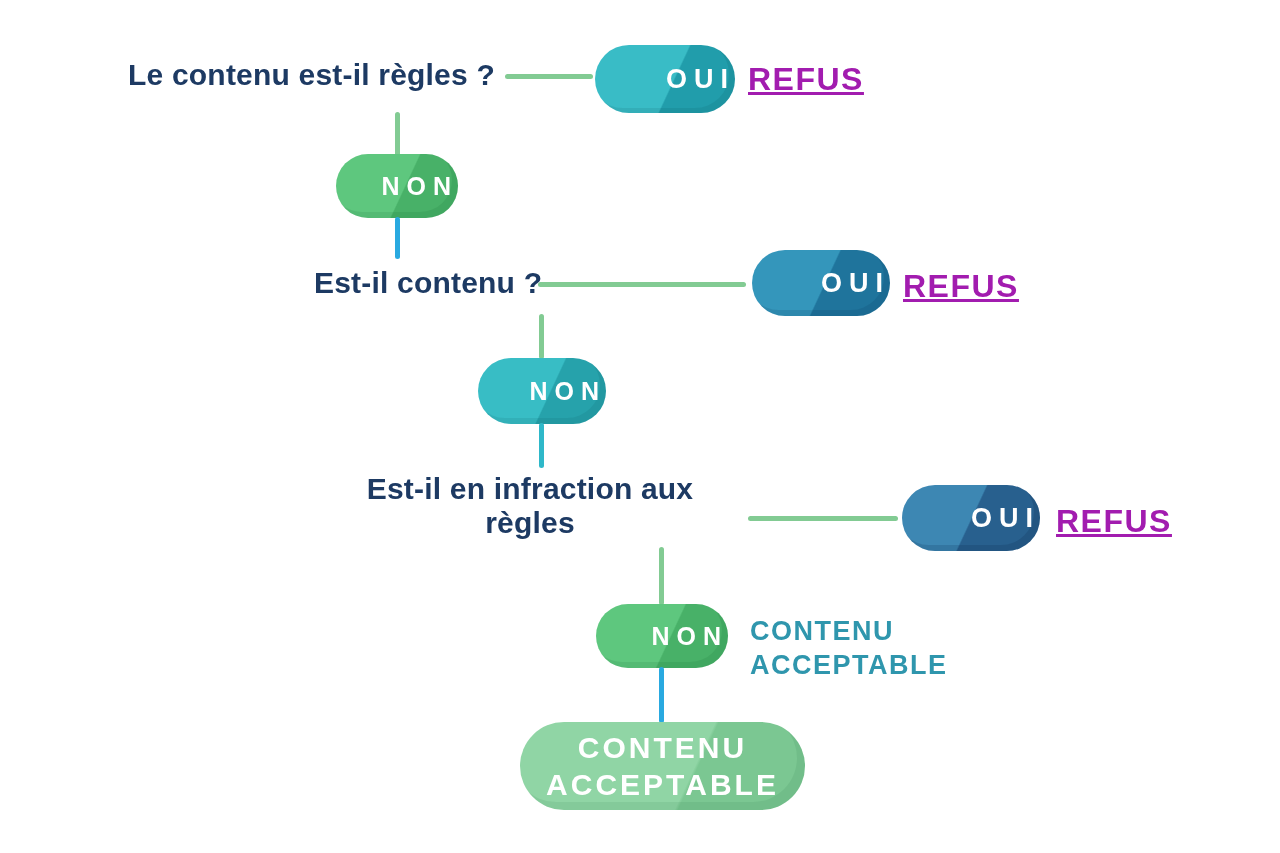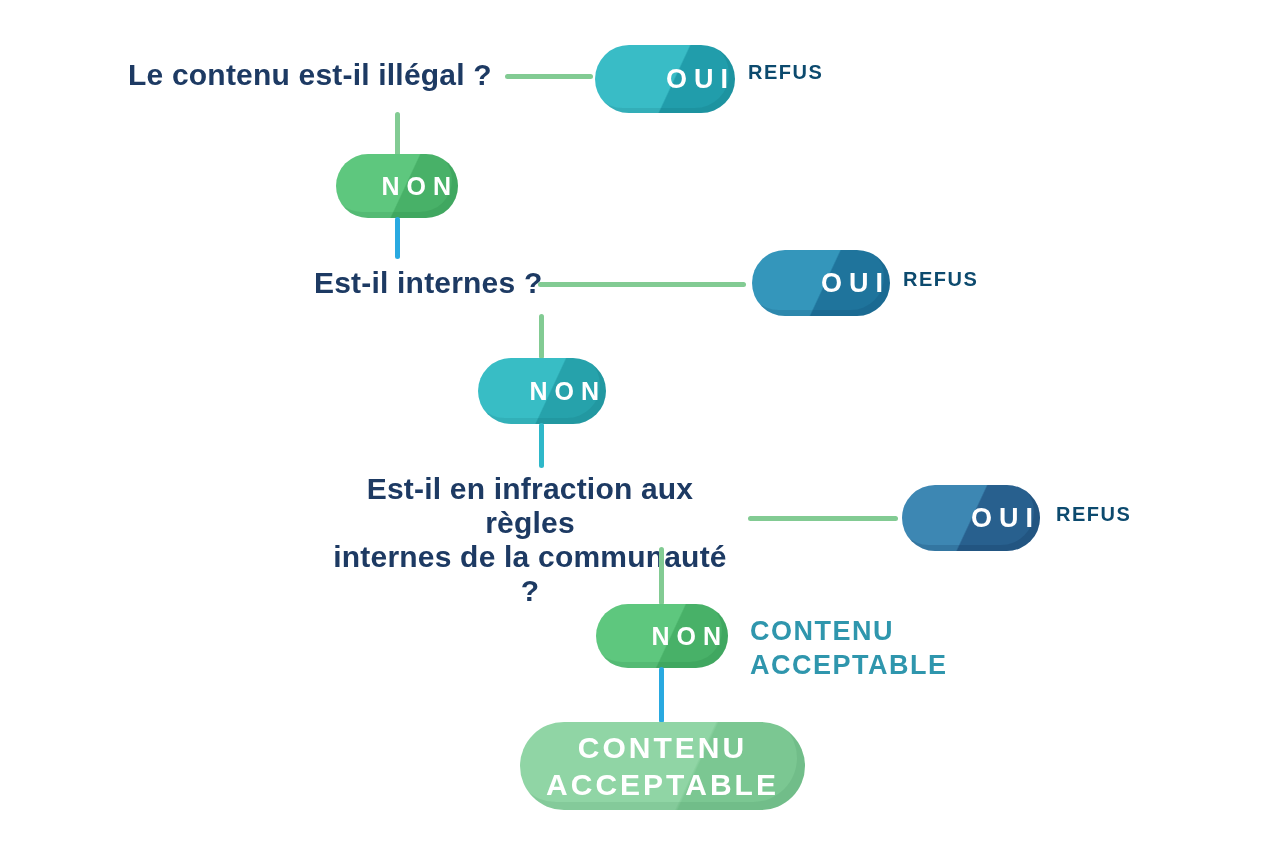--- a/index.html
+++ b/index.html
@@ -12,25 +12,26 @@
   }
   .abs{position:absolute;}
   .question{
     color:#1d3a63;
     font-weight:bold;
     font-size:30px;
     letter-spacing:0.2px;
     white-space:nowrap;
   }
   .refus{
-    color:#0c4a6e;
+    color:#a21caf;
     font-weight:bold;
-    font-size:20px;
+    font-size:32px;
     letter-spacing:1.5px;
     white-space:nowrap;
+    text-decoration:underline;
   }
   .pill{
     display:flex;align-items:center;justify-content:flex-end;
     color:#ffffff;font-weight:bold;
     border-radius:36px;
     white-space:nowrap;
   }
   .pill .lbl{letter-spacing:7px;padding-left:7px;}
   .pill-oui-teal{
     background:linear-gradient(115deg,#39bcc6 55%,#219dab 56%);
@@ -72,49 +73,48 @@
     color:#ffffff;font-weight:bold;
     font-size:30px;letter-spacing:3px;line-height:37px;
     text-align:center;
   }
 </style>
 </head>
 <body>
 
 <div class="canvas">
 
-  <div class="abs question" style="left:128px;top:58px;">Le contenu est-il illégal ?</div>
+  <div class="abs question" style="left:128px;top:58px;">Le contenu est-il règles ?</div>
   <div class="abs line line-green" style="left:505px;top:74px;width:88px;height:5px;"></div>
   <div class="abs pill pill-oui-teal" style="left:595px;top:45px;width:140px;height:68px;font-size:27px;">
     <span class="lbl">OUI</span>
   </div>
   <div class="abs refus" style="left:748px;top:61px;">REFUS</div>
 
   <div class="abs line line-green" style="left:395px;top:112px;width:5px;height:44px;"></div>
   <div class="abs pill pill-non-green" style="left:336px;top:154px;width:122px;height:64px;font-size:25px;">
     <span class="lbl">NON</span>
   </div>
   <div class="abs line line-cyan" style="left:395px;top:217px;width:5px;height:42px;"></div>
 
-  <div class="abs question" style="left:314px;top:266px;">Est-il internes ?</div>
+  <div class="abs question" style="left:314px;top:266px;">Est-il contenu ?</div>
   <div class="abs line line-green" style="left:538px;top:282px;width:208px;height:5px;"></div>
   <div class="abs pill pill-oui-blue" style="left:752px;top:250px;width:138px;height:66px;font-size:27px;">
     <span class="lbl">OUI</span>
   </div>
   <div class="abs refus" style="left:903px;top:268px;">REFUS</div>
 
   <div class="abs line line-green" style="left:539px;top:314px;width:5px;height:45px;"></div>
   <div class="abs pill pill-non-teal" style="left:478px;top:358px;width:128px;height:66px;font-size:25px;">
     <span class="lbl">NON</span>
   </div>
   <div class="abs line line-teal" style="left:539px;top:423px;width:5px;height:45px;"></div>
 
   <div class="abs question" style="left:320px;top:472px;width:420px;text-align:center;line-height:34px;white-space:normal;">
     <div>Est-il en infraction aux règles</div>
-    <div>internes de la communauté ?</div>
   </div>
   <div class="abs line line-green" style="left:748px;top:516px;width:150px;height:5px;"></div>
   <div class="abs pill pill-oui-navy" style="left:902px;top:485px;width:138px;height:66px;font-size:27px;">
     <span class="lbl">OUI</span>
   </div>
   <div class="abs refus" style="left:1056px;top:503px;">REFUS</div>
 
   <div class="abs line line-green" style="left:659px;top:547px;width:5px;height:58px;"></div>
   <div class="abs pill pill-non-green" style="left:596px;top:604px;width:132px;height:64px;font-size:25px;">
     <span class="lbl">NON</span>

